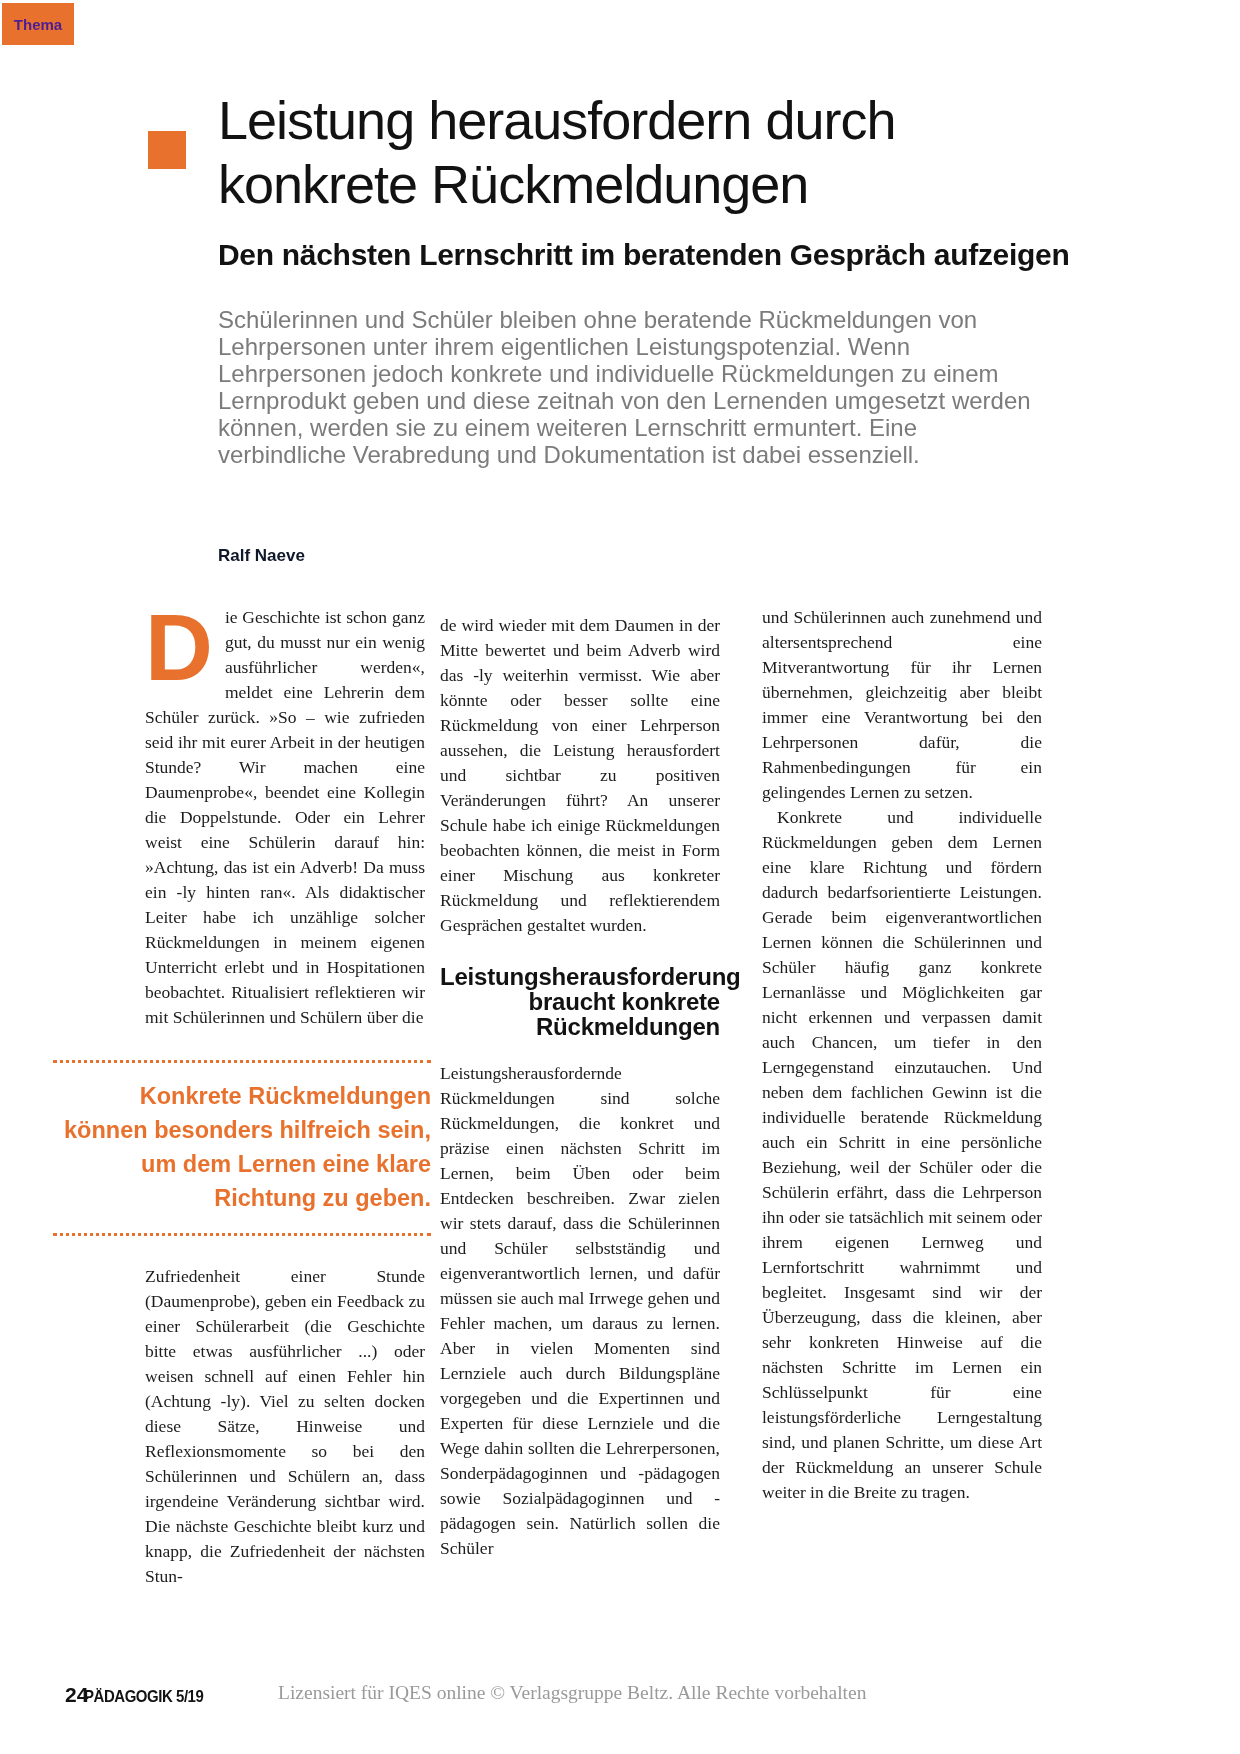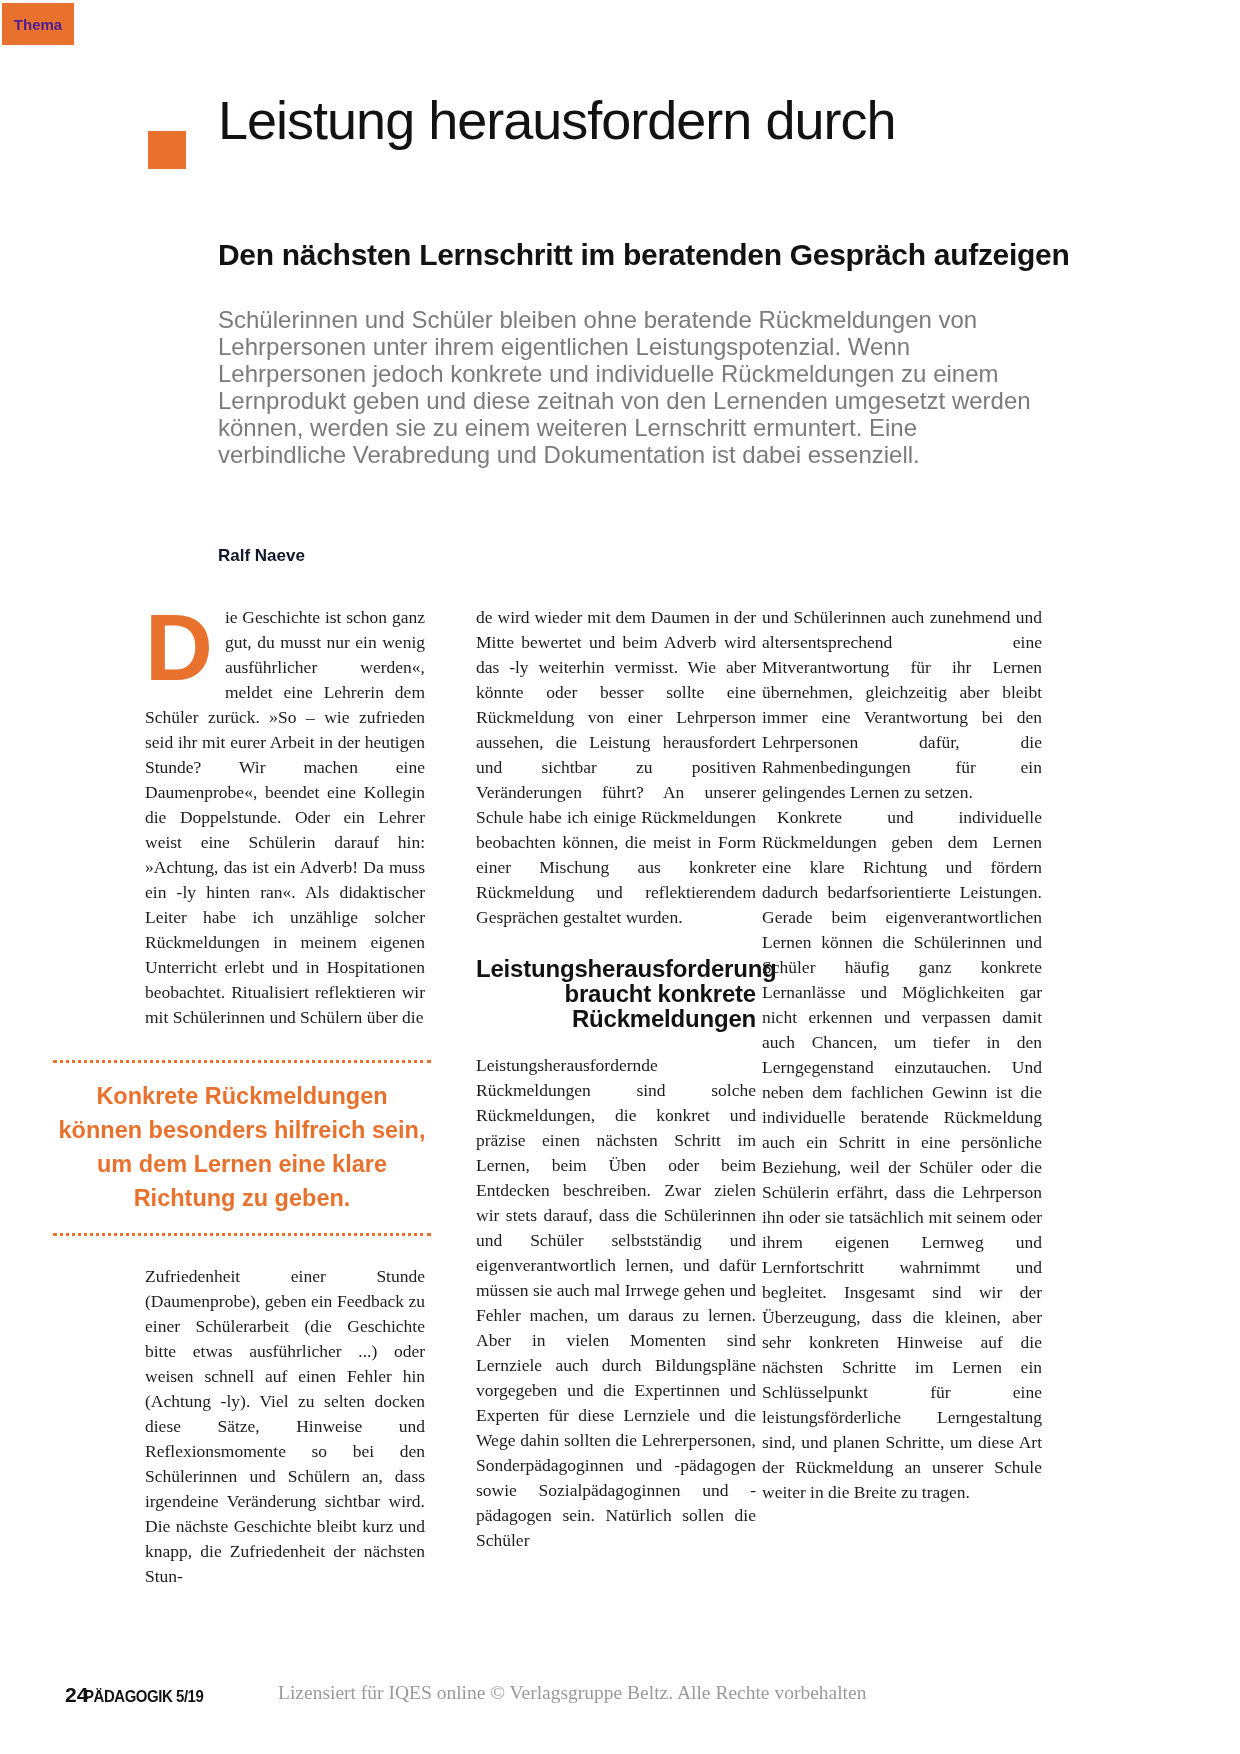--- a/index.html
+++ b/index.html
@@ -49,41 +49,41 @@
 
   
   .col {
     position: absolute; top: 605px; width: 280px;
     font-family: "Liberation Serif", serif;
     font-size: 17.5px; line-height: 25px;
     text-align: justify; color: #1c1c1c;
   }
   .col p { margin: 0; }
   .col-1 { left: 145px; }
-  .col-2 { left: 476px; }
+  .col-2 { left: 440px; margin-top: 8px; }
   .col-3 { left: 762px; }
 
   .dropcap {
     float: left;
     font-family: "Liberation Sans", sans-serif;
     font-weight: bold; color: #E8722D;
     font-size: 94px; line-height: 74px;
     margin: 6px 12px 0 0;
   }
 
   .pullquote {
     box-sizing: border-box;
     width: 378px; margin: 30px 0 28px -92px;
     padding: 16px 0 18px;
     border-top: 3px dotted #E8722D;
     border-bottom: 3px dotted #E8722D;
     font-family: "Liberation Sans", sans-serif;
     font-weight: bold; color: #E8722D;
     font-size: 23.5px; line-height: 34px;
-    text-align: center;
+    text-align: right;
   }
 
   .subhead {
     font-family: "Liberation Sans", sans-serif;
     font-weight: bold; font-size: 24px; line-height: 25px;
     color: #121212; text-align: right;
     margin: 26px 0 22px !important;
     letter-spacing: -0.2px;
   }
 
@@ -112,20 +112,21 @@
 <div class="page">
 
   <div class="thema-tag">
     <span>Thema</span>
   </div>
 
   <div class="title-square"></div>
 
   <h1 class="title" style="margin:0;">
     <span>Leistung herausfordern durch</span><br>
+    <span>konkrete Rückmeldungen</span>
   </h1>
 
   <h2 class="subtitle" style="margin:0;">Den nächsten Lernschritt im beratenden Gespräch aufzeigen</h2>
 
   <p class="lead" style="margin:0;">Schülerinnen und Schüler bleiben ohne beratende Rückmeldungen von Lehrpersonen unter ihrem eigentlichen Leistungspotenzial. Wenn Lehrpersonen jedoch konkrete und individuelle Rückmeldungen zu einem Lernprodukt geben und diese zeitnah von den Lernenden umgesetzt werden können, werden sie zu einem weiteren Lernschritt ermuntert. Eine verbindliche Verabredung und Dokumentation ist dabei essenziell.</p>
 
   <div class="author">Ralf Naeve</div>
 
   <div class="col col-1">
     <p><span class="dropcap">D</span><span>ie Geschichte ist schon ganz gut, du musst nur ein wenig ausführlicher werden«, meldet eine Lehrerin dem Schüler zurück. »So – wie zufrieden seid ihr mit eurer Arbeit in der heutigen Stunde? Wir machen eine Daumenprobe«, beendet eine Kollegin die Doppelstunde. Oder ein Lehrer weist eine Schülerin darauf hin: »Achtung, das ist ein Adverb! Da muss ein -ly hinten ran«. Als didaktischer Leiter habe ich unzählige solcher Rückmeldungen in meinem eigenen Unterricht erlebt und in Hospitationen beobachtet. Ritualisiert reflektieren wir mit Schülerinnen und Schülern über die</span></p>

